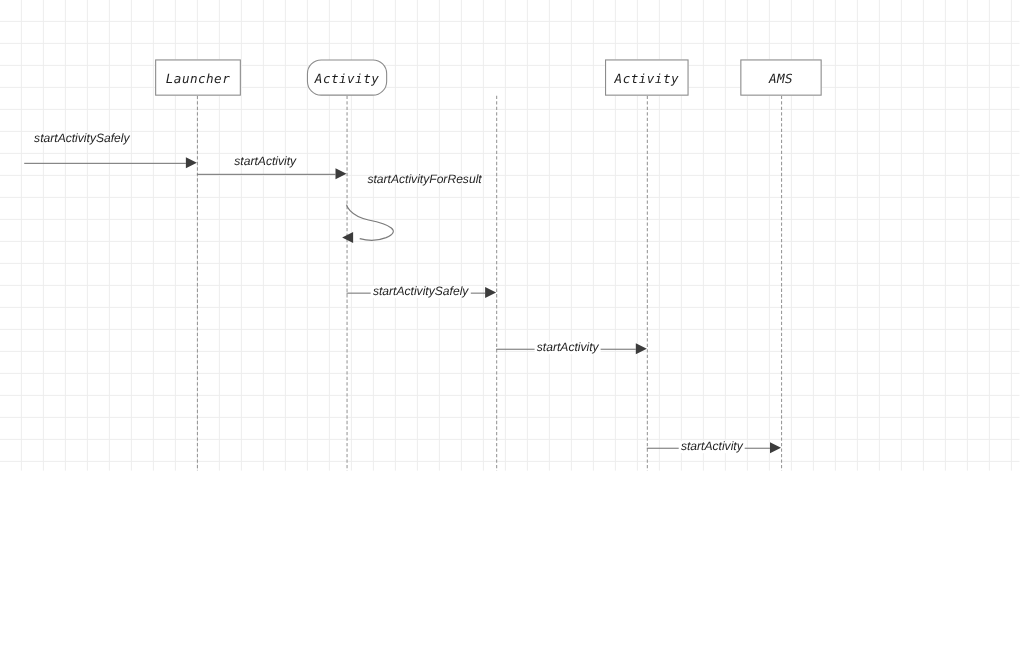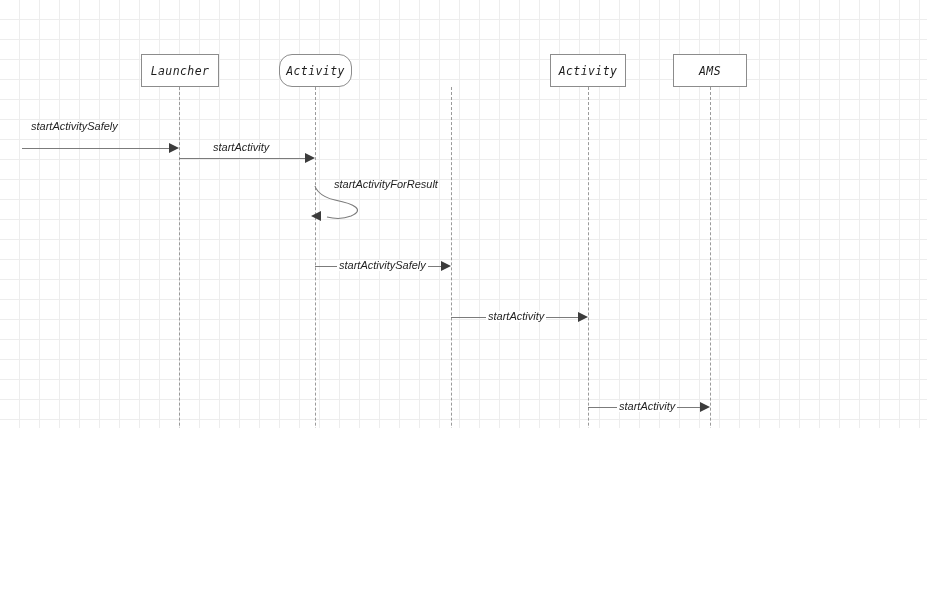--- a/index.html
+++ b/index.html
@@ -119,21 +119,21 @@
   </div>
 
   <div class="msg-label" style="left:31px; top:120px;">startActivitySafely</div>
   <div class="msg-line" style="left:22px; top:148px; width:147px;"></div>
   <div class="arrowhead" style="left:169px; top:143px;"></div>
 
   <div class="msg-label" style="left:213px; top:141px;">startActivity</div>
   <div class="msg-line" style="left:179px; top:158px; width:126px;"></div>
   <div class="arrowhead" style="left:305px; top:153px;"></div>
 
-  <div class="msg-label" style="left:334px; top:178px;">startActivityForResult</div>
+  <div class="msg-label" style="left:334px; top:157px;">startActivityForResult</div>
   <div class="selfcall" style="left:305px; top:180px; width:80px; height:45px;">
     <svg width="80" height="45" viewBox="0 0 80 45">
       <path d="M 10 6 C 10 6, 12 16, 30 20 C 50 24, 60 30, 46 36 C 36 40, 26 38, 22 37" fill="none" stroke="#7b7b7b" stroke-width="1.1"></path>
     </svg>
   </div>
   <div class="arrowhead left" style="left:311px; top:211px;"></div>
 
   <div class="msg-line" style="left:315px; top:266px; width:126px;"></div>
   <div class="msg-label inline" style="left:337px; top:260px;">startActivitySafely</div>
   <div class="arrowhead" style="left:441px; top:261px;"></div>

